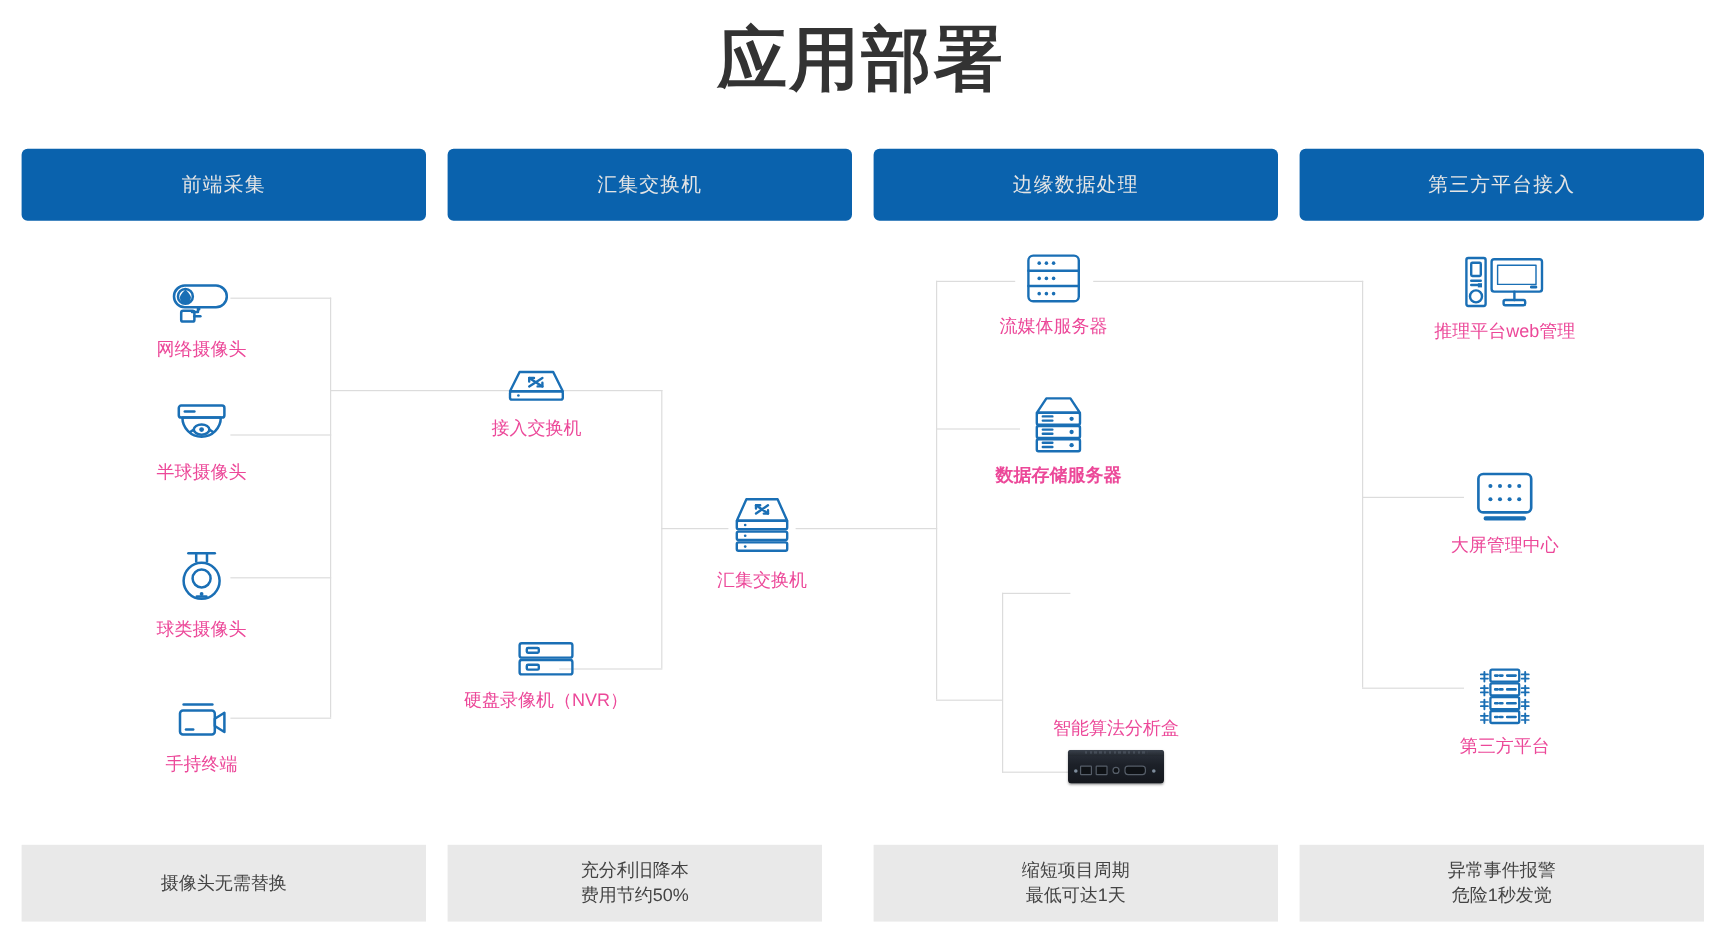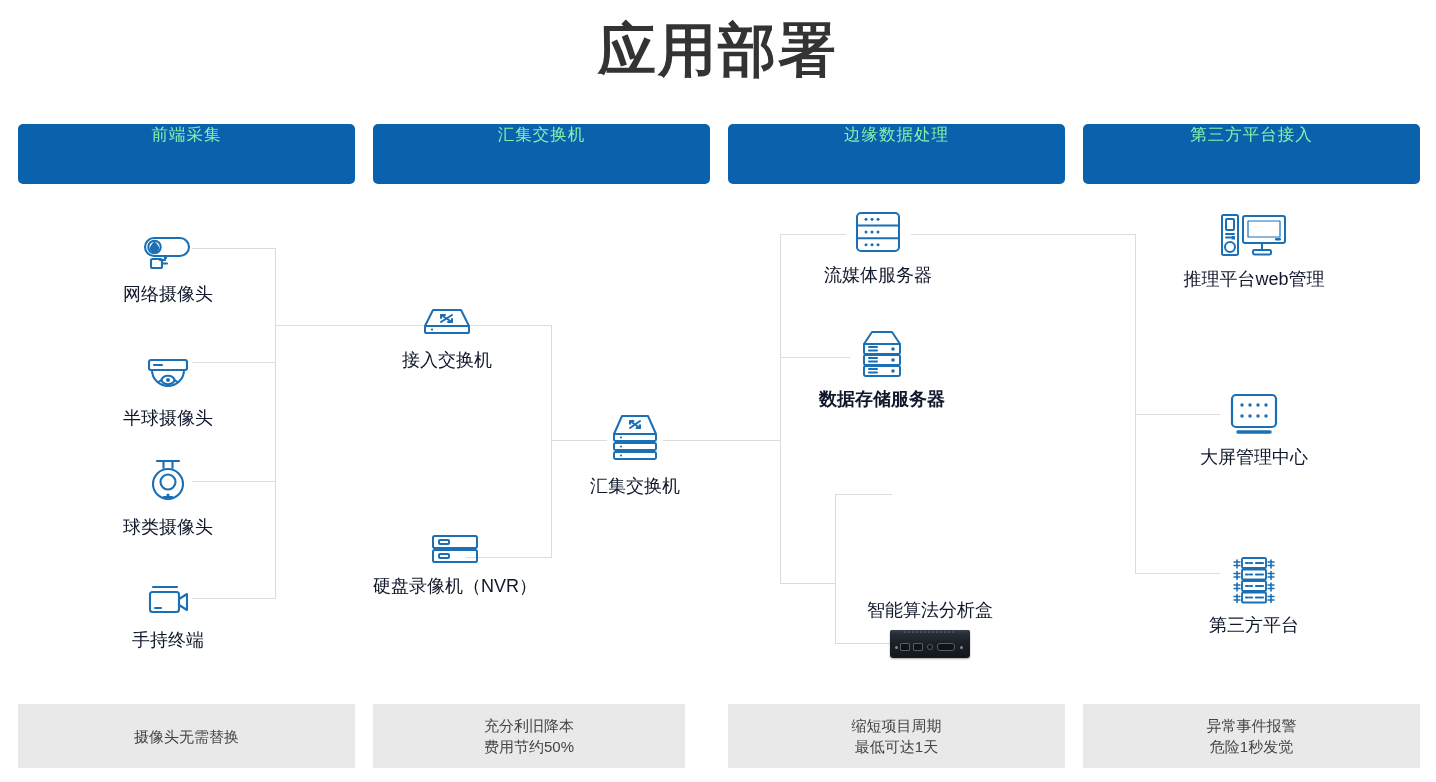--- a/index.html
+++ b/index.html
@@ -30,23 +30,24 @@
     line-height: 84px;
   }
 
   
   .col-header {
     position: absolute;
     top: 124px;
     height: 60px;
     background: #0A62AD;
     border-radius: 5px;
-    color: #86efac;
+    color: #e5e5e5;
     font-size: 16.5px;
     display: flex;
+    align-items: center;
     justify-content: center;
     letter-spacing: 1px;
   }
 
   
   .col-footer {
     position: absolute;
     top: 704px;
     height: 64px;
     background: #e9e9e9;
@@ -64,22 +65,22 @@
   
   .node {
     position: absolute;
     display: flex;
     flex-direction: column;
     align-items: center;
     width: 170px;
   }
   .node.label-top { flex-direction: column-reverse; }
   .node .nlabel {
-    font-size: 18px;
-    color: #0f172a;
+    font-size: 15px;
+    color: #ec4899;
     white-space: nowrap;
     margin-top: 8px;
     text-align: center;
   }
   .node.label-top .nlabel { margin-top: 0; margin-bottom: 8px; }
   .node .nicon { display: block; line-height: 0; }
 
   
   .line {
     position: absolute;
@@ -180,21 +181,21 @@
           <path d="M24 32 v4 h-5"></path>
           <rect x="10" y="35" width="11" height="9" rx="1.6"></rect>
           <path d="M21 39.5 h5"></path>
           <circle cx="24.6" cy="33.5" r="1.5" fill="#1a6fb5" stroke="none"></circle>
         </g>
       </svg>
     </span>
     <span class="nlabel">网络摄像头</span>
   </div>
 
-  <div class="node" style="left:83px; top:356px;">
+  <div class="node" style="left:83px; top:334px;">
     <span class="nicon">
       <svg width="54" height="42" viewBox="0 0 54 42">
         <g fill="none" stroke="#1a6fb5" stroke-width="2.1" stroke-linecap="round" stroke-linejoin="round">
           <rect x="8" y="4" width="38" height="10" rx="2"></rect>
           <path d="M13 9 h8"></path>
           <path d="M11 14 h32 a16 16 0 0 1 -32 0 z"></path>
           <ellipse cx="27" cy="24" rx="6.5" ry="4.2"></ellipse>
           <circle cx="27" cy="24" r="2" fill="#1a6fb5" stroke="none"></circle>
           <path d="M20.5 24 l-3 2 M33.5 24 l3 2"></path>
         </g>

